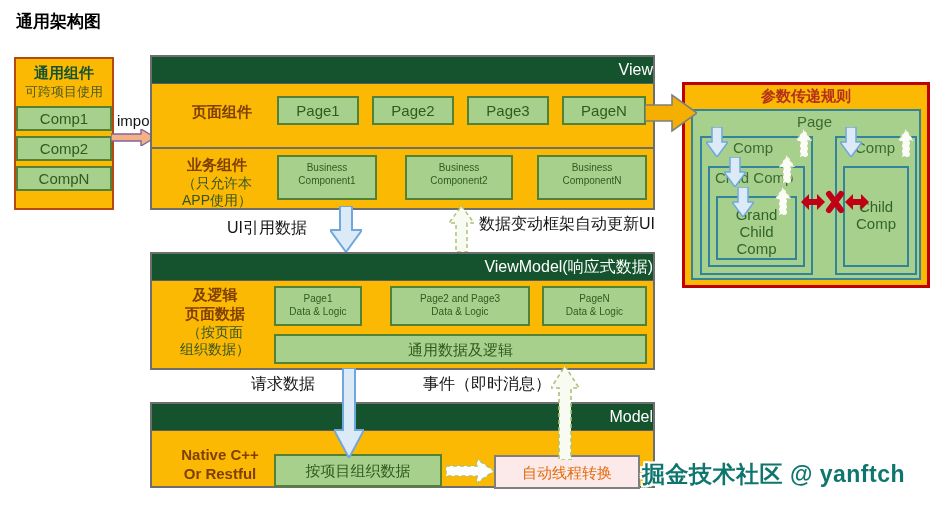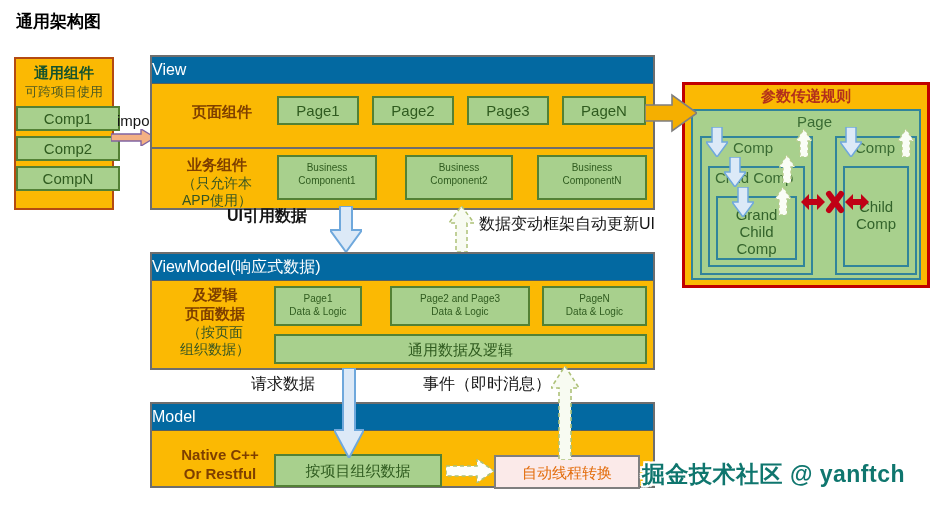--- a/index.html
+++ b/index.html
@@ -1,37 +1,37 @@
 <!DOCTYPE html>
 <html><head>
 <meta charset="utf-8">
 <style>
   html,body{margin:0;padding:0;background:#fff;font-family:"Liberation Sans","DejaVu Sans",sans-serif;}
   .stage{position:relative;width:945px;height:511px;background:#fff;overflow:hidden;}
   .abs{position:absolute;}
   .page-title{left:16px;top:10px;font-size:17px;font-weight:bold;color:#000;}
   
   .sect{position:absolute;background:#FBB903;border:2px solid #6e6e6e;box-sizing:border-box;}
-  .sect-header{height:26px;line-height:26px;background:#0369a1;color:#fff;text-align:left;
+  .sect-header{height:26px;line-height:26px;background:#14532d;color:#fff;text-align:right;
                font-size:16px;border-bottom:1px solid #57605e;}
   
   .gbox{position:absolute;background:#A8D08D;border:2px solid #538135;box-sizing:border-box;
         color:#2F5B1F;text-align:center;font-size:15px;}
   .gbox .l2{display:block;}
   .two14{font-size:10px;line-height:1.32;padding-top:4px;}
   .brown{color:#7E3F00;font-weight:bold;}
   .greennote{color:#375623;}
   .rowlabel{position:absolute;text-align:center;font-size:15px;line-height:1.25;}
   .flowlabel{position:absolute;font-size:16px;color:#141414;white-space:nowrap;}
   
   .left-panel{position:absolute;left:14px;top:57px;width:100px;height:153px;background:#FBB903;
               border:2px solid #B44A12;box-sizing:border-box;text-align:center;}
   .lp-title{margin-top:5px;font-size:15px;font-weight:bold;color:#14532d;}
   .lp-sub{font-size:13px;color:#4F5B21;margin-top:0px;}
-  .lp-item{position:static;display:block;width:104px;height:25px;line-height:22px;margin:5px auto 0 auto;}
+  .lp-item{position:static;display:block;width:96px;height:25px;line-height:22px;margin:5px auto 0 auto;}
   
   .divider{position:absolute;left:0;right:0;border-top:2px solid #6e6e6e;}
   
   .pinkbox{position:absolute;background:#FBEAE9;border:2px solid #7f7f7f;box-sizing:border-box;
            color:#E36C0A;text-align:center;font-size:15px;}
   
   .rules{position:absolute;left:682px;top:82px;width:248px;height:206px;background:#FBB903;
          border:3px solid #C00000;box-sizing:border-box;}
   .rules-title{text-align:center;color:#B3301B;font-weight:bold;font-size:15px;margin-top:2px;}
   .rules-page{position:absolute;left:6px;top:24px;width:230px;height:171px;background:#A8D08D;
@@ -84,21 +84,21 @@
     <div class="gbox two14" style="left:253px;top:98px;width:108px;height:45px;">
       <span class="l2">Business</span>
       <span class="l2">Component2</span>
     </div>
     <div class="gbox two14" style="left:385px;top:98px;width:110px;height:45px;">
       <span class="l2">Business</span>
       <span class="l2">ComponentN</span>
     </div>
   </div>
 
-  <div class="flowlabel" style="left:227px;top:206px;font-weight:bold;">UI引用数据</div>
+  <div class="flowlabel" style="left:227px;top:218px;">UI引用数据</div>
   <svg class="svgabs" style="left:330px;top:206px;" width="32" height="46" viewBox="0 0 32 46">
     <polygon points="10,0 22,0 22,24 32,24 16,46 0,24 10,24" fill="#DCE9F7" stroke="#6FA8DC" stroke-width="2"></polygon>
   </svg>
   <svg class="svgabs" style="left:449px;top:206px;" width="25" height="46" viewBox="0 0 25 46">
     <polygon points="12.5,0 25,17 18,17 18,46 7,46 7,17 0,17" fill="#F8FBF2" stroke="#ADC178" stroke-width="1.5" stroke-dasharray="4,3"></polygon>
   </svg>
   <div class="flowlabel" style="left:479px;top:214px;">数据变动框架自动更新UI</div>
 
   <div class="sect" style="left:150px;top:252px;width:505px;height:118px;">
     <div class="sect-header">ViewModel(响应式数据)</div>

